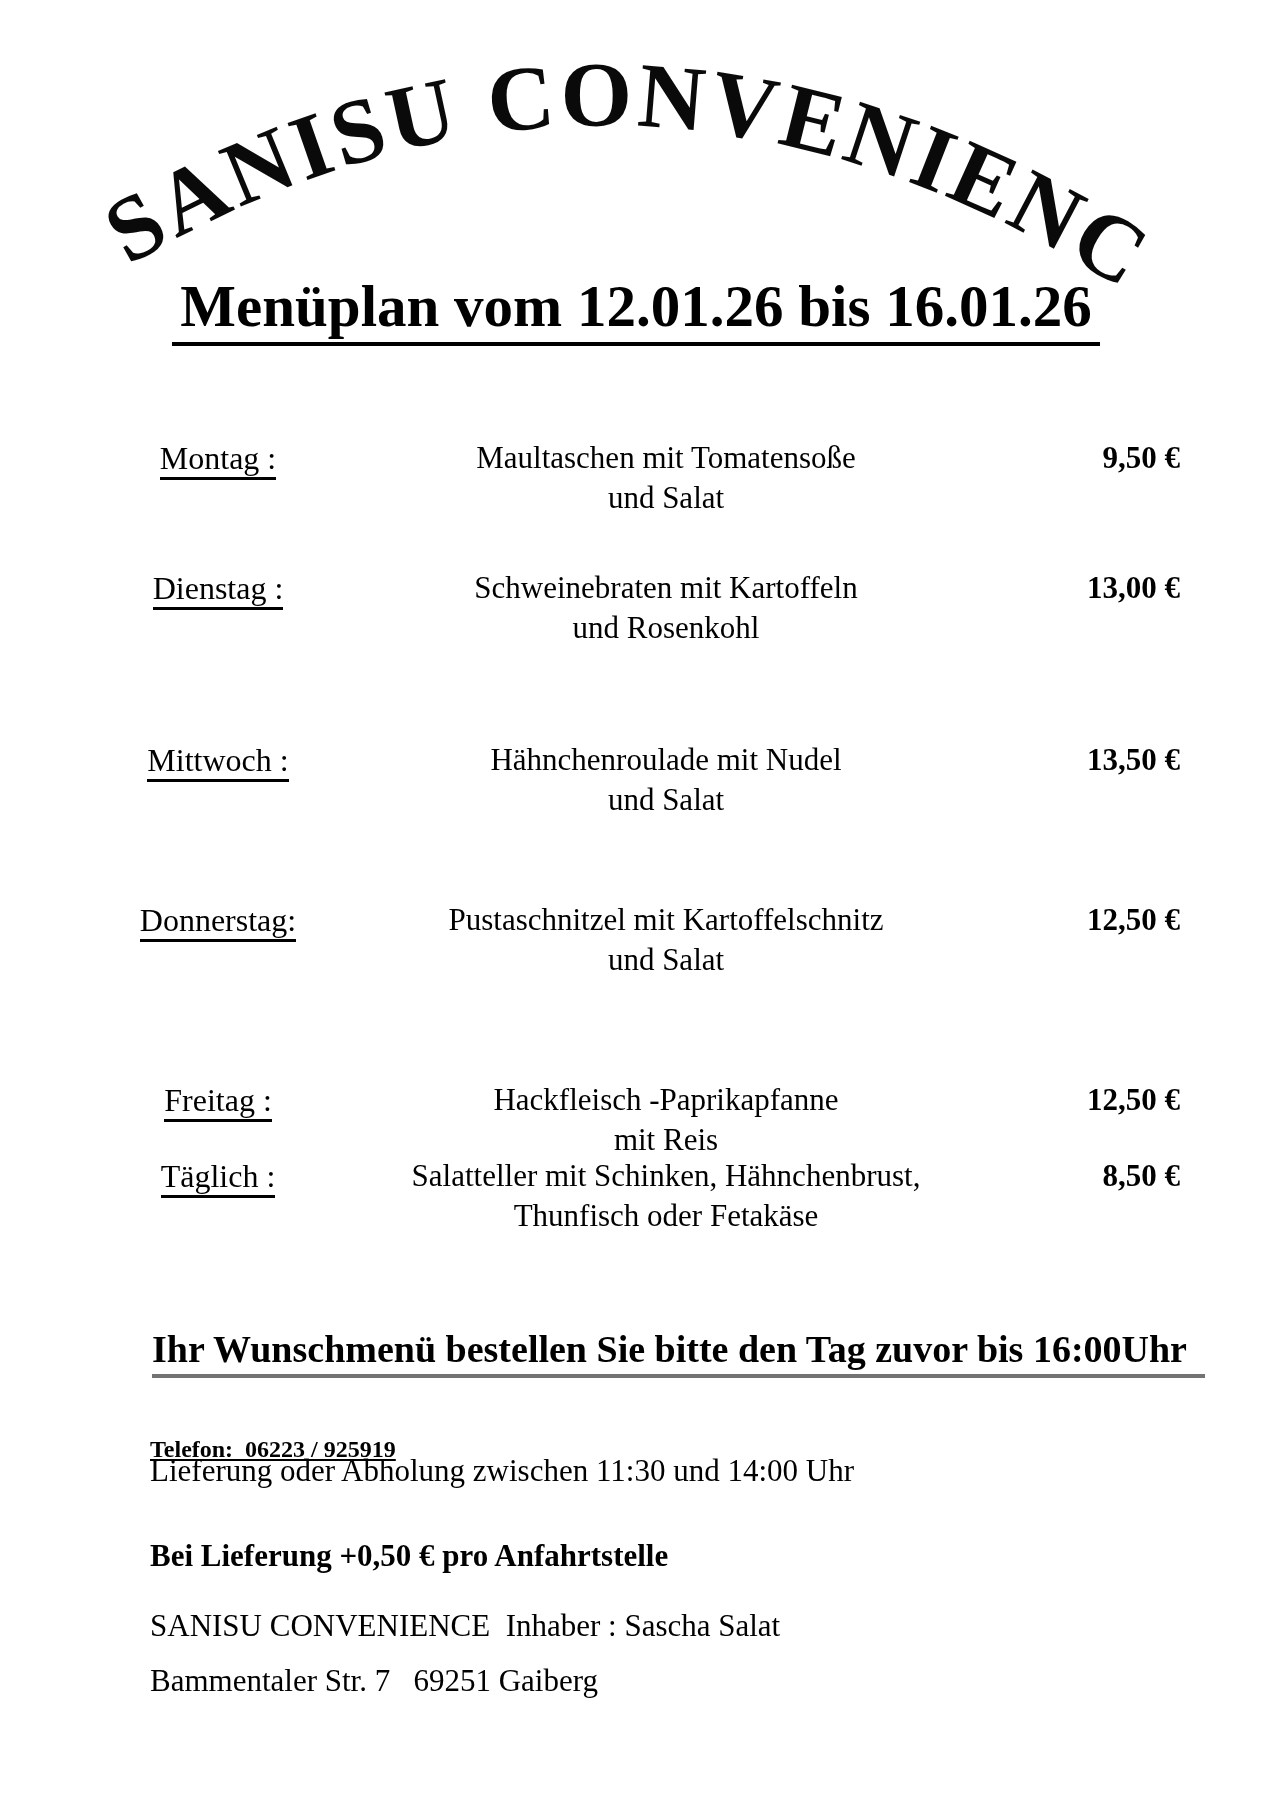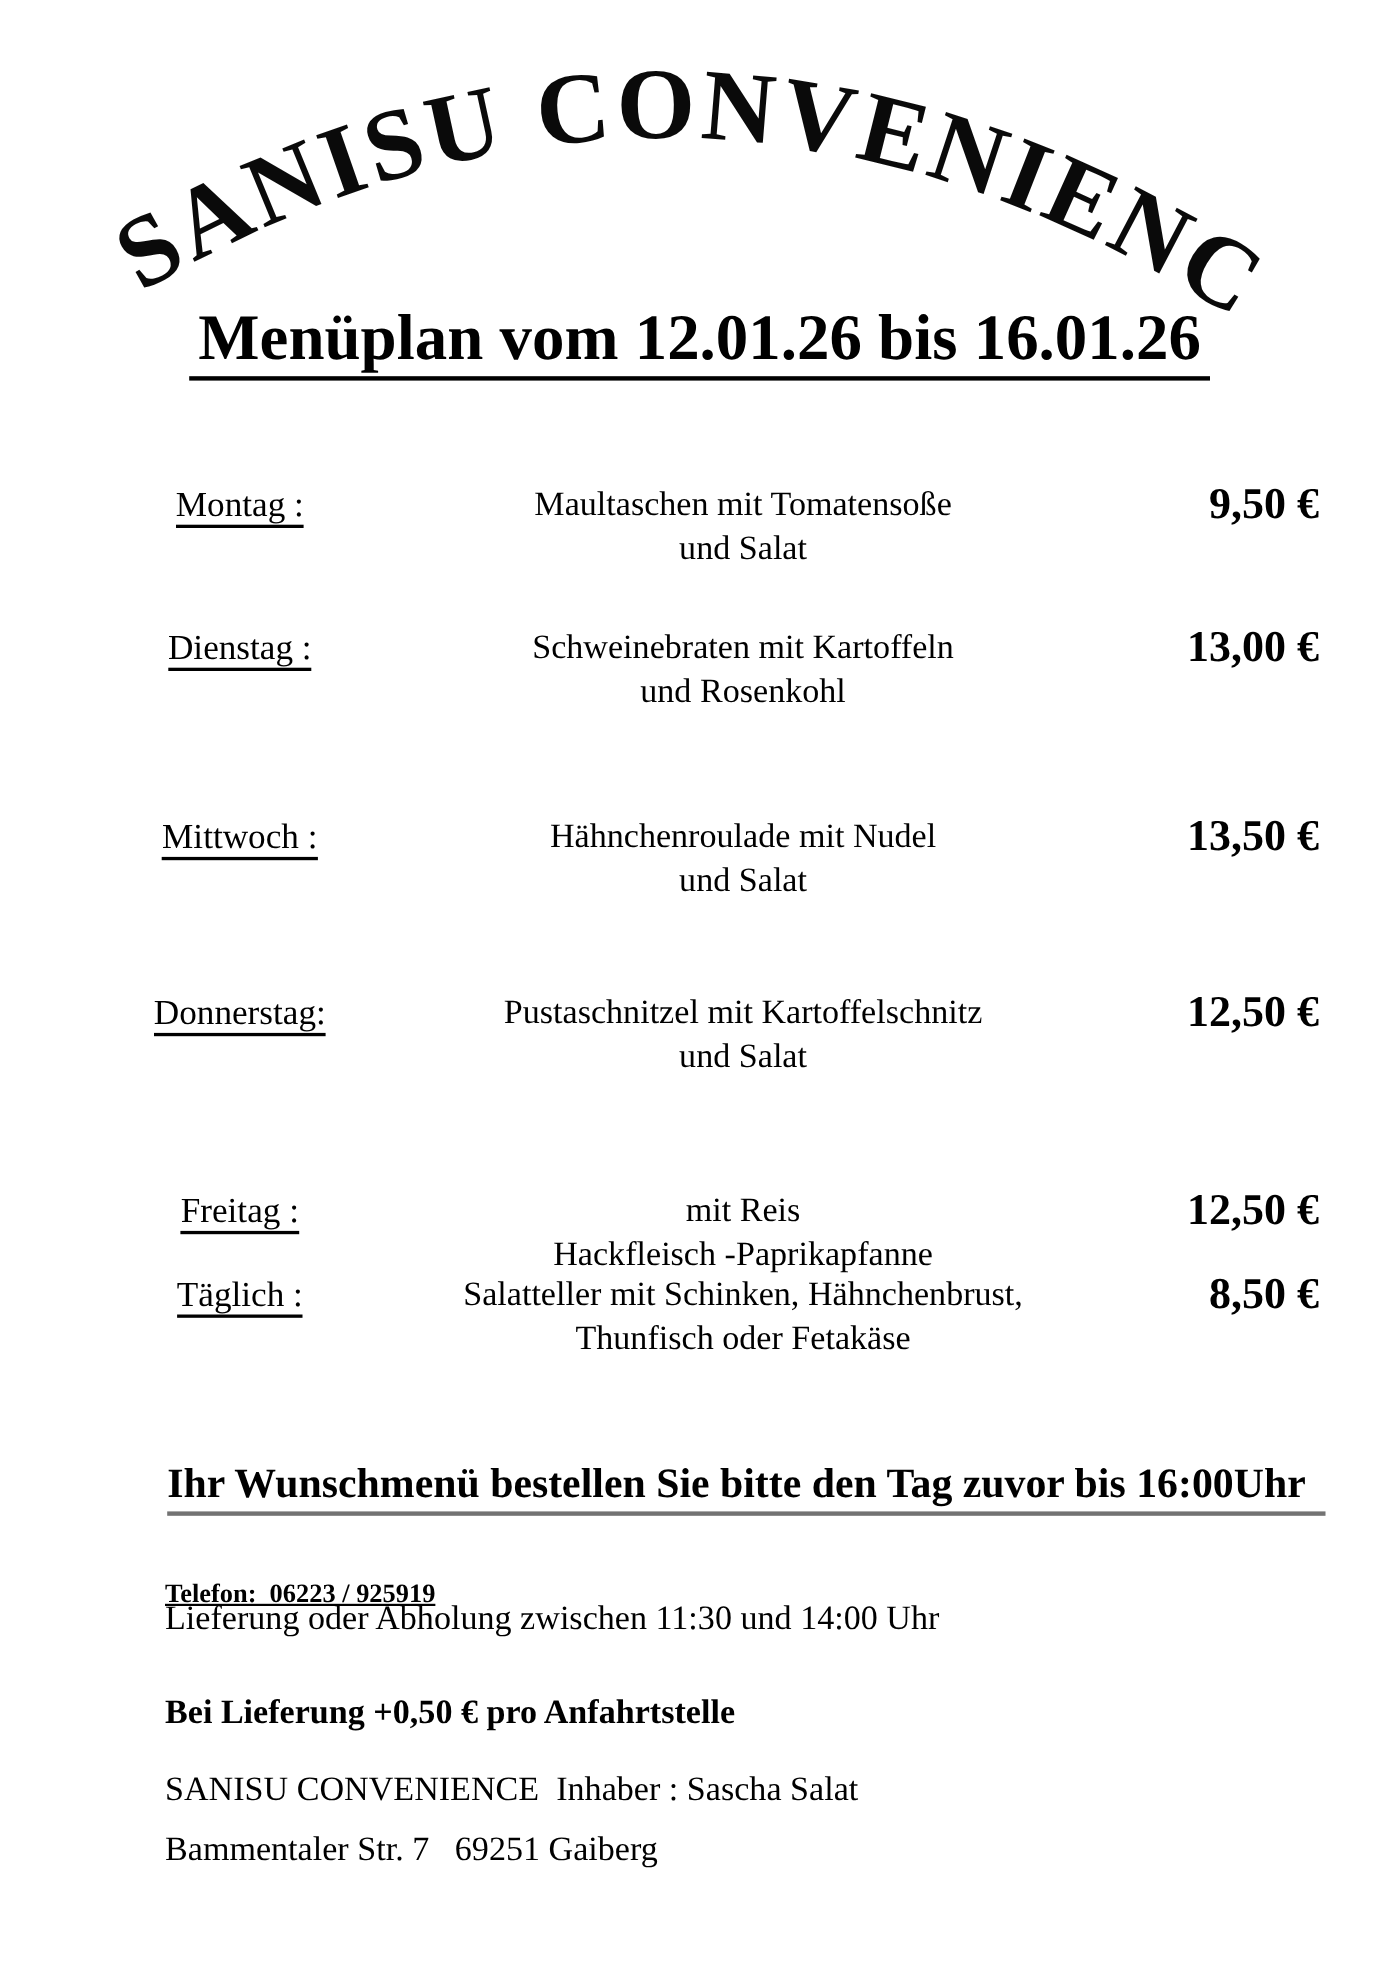--- a/index.html
+++ b/index.html
@@ -62,24 +62,24 @@
   }
   .dish-cell {
     flex: 1 1 auto;
     text-align: center;
     font-size: 31px;
     line-height: 40px;
   }
   .price-cell {
     flex: 0 0 auto;
     width: 172px;
-    margin-right: 73px;
+    margin-right: 92px;
     text-align: right;
     font-weight: bold;
-    font-size: 40px;
+    font-size: 31px;
     line-height: 40px;
   }
   .order-note {
     position: absolute;
     top: 1283px;
     left: 114px;
     font-size: 38px;
     font-weight: bold;
     white-space: pre-wrap;
   }
@@ -145,22 +145,22 @@
     <div class="dish-cell">
       <div>Pustaschnitzel mit Kartoffelschnitz</div>
       <div>und Salat</div>
     </div>
     <div class="price-cell">12,50 €</div>
   </div>
 
   <div class="menu-row" style="top:1080px">
     <div class="day-cell"><span class="u">Freitag :</span></div>
     <div class="dish-cell">
+      <div>Hackfleisch -Paprikapfanne</div>
       <div>mit Reis</div>
-      <div>Hackfleisch -Paprikapfanne</div>
     </div>
     <div class="price-cell">12,50 €</div>
   </div>
 
   <div class="menu-row" style="top:1156px">
     <div class="day-cell"><span class="u">Täglich :</span></div>
     <div class="dish-cell">
       <div>Salatteller mit Schinken, Hähnchenbrust,</div>
       <div>Thunfisch oder Fetakäse</div>
     </div>

